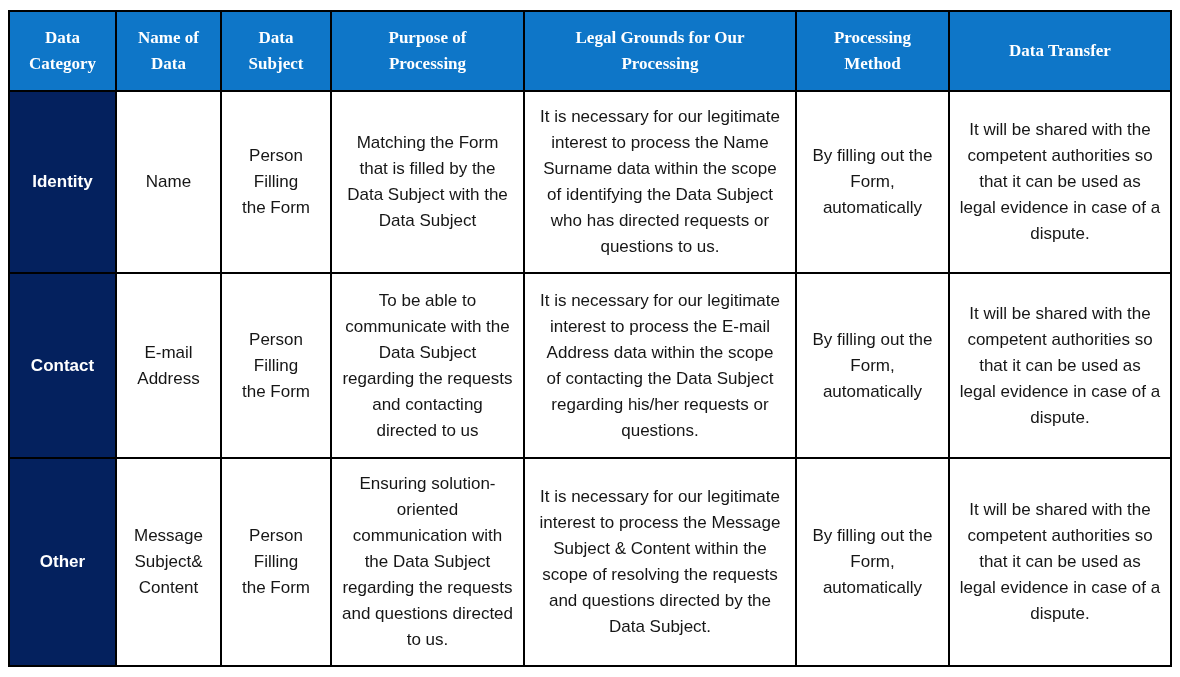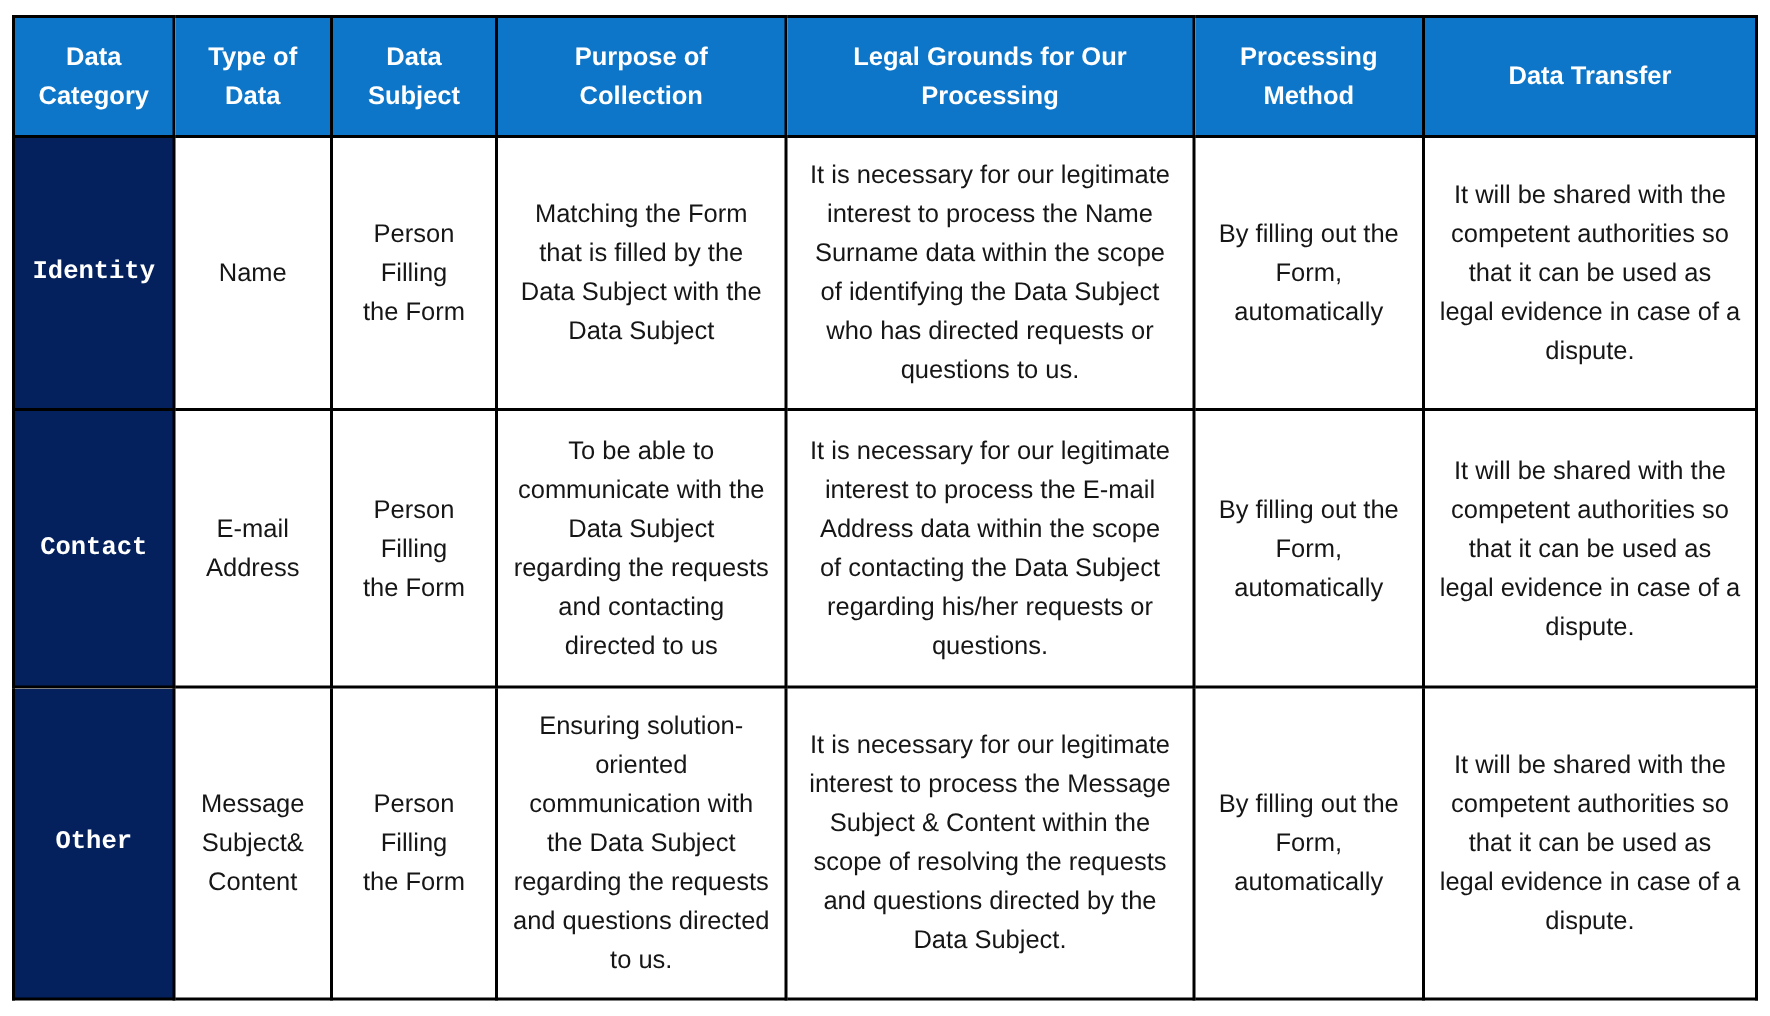--- a/index.html
+++ b/index.html
@@ -45,21 +45,20 @@
     font-size: 17px;
     line-height: 26px;
     padding: 14px 8px;
   }
   
   table.privacy-table td.cat-cell {
     background: #04215e;
     color: #ffffff;
     font-weight: 700;
     padding: 2px 4px;
-    font-family: Liberation Mono, monospace;
   }
   
   .pre-line { white-space: pre-line; }
   
   table.privacy-table td.legal-cell { padding: 2px 13px; }
   table.privacy-table td.purpose-cell { padding: 2px 9px; }
   table.privacy-table td.transfer-cell { padding: 18px 9px; }
 </style>
 </head>
 <body>
@@ -69,29 +68,29 @@
     <colgroup>
       <col style="width:107px">
       <col style="width:105px">
       <col style="width:110px">
       <col style="width:193px">
       <col style="width:272px">
       <col style="width:153px">
       <col style="width:222px">
     </colgroup>
     <thead>
-      <tr style="height:80px;">
+      <tr style="height:80px;font-family:Liberation Serif, serif;">
         <th>Data
 Category</th>
-        <th>Type of
+        <th>Name of
 Data</th>
         <th>Data
 Subject</th>
         <th>Purpose of
-Collection</th>
+Processing</th>
         <th>Legal Grounds for Our
 Processing</th>
         <th>Processing
 Method</th>
         <th>Data Transfer</th>
       </tr>
     </thead>
     <tbody>
       <tr style="height:182px;">
         <td class="cat-cell">Identity</td>

